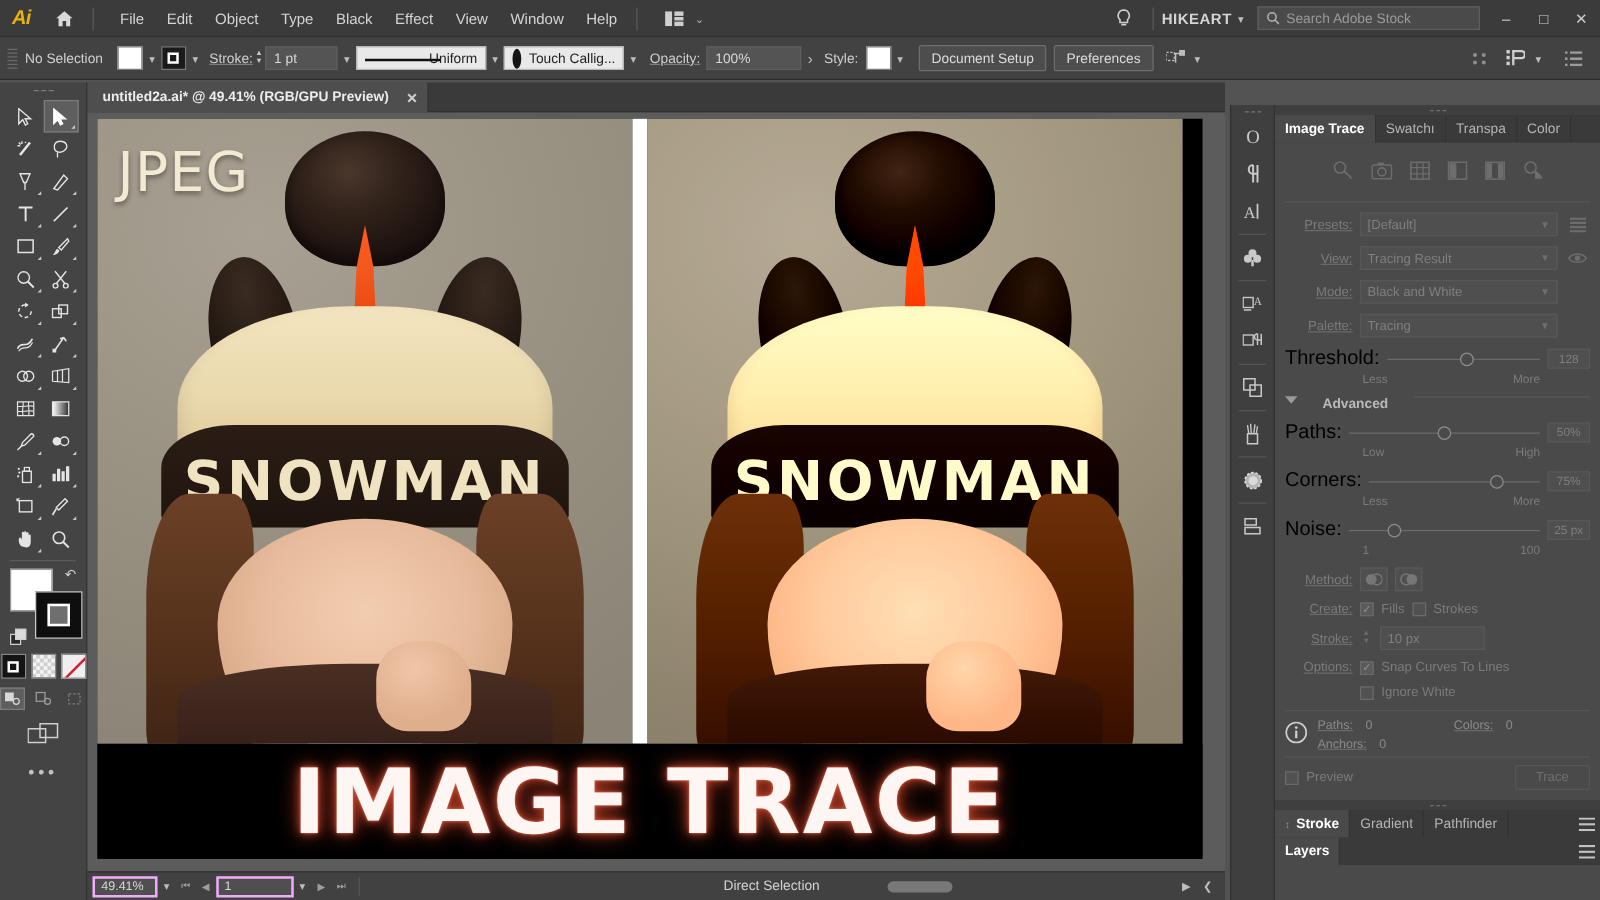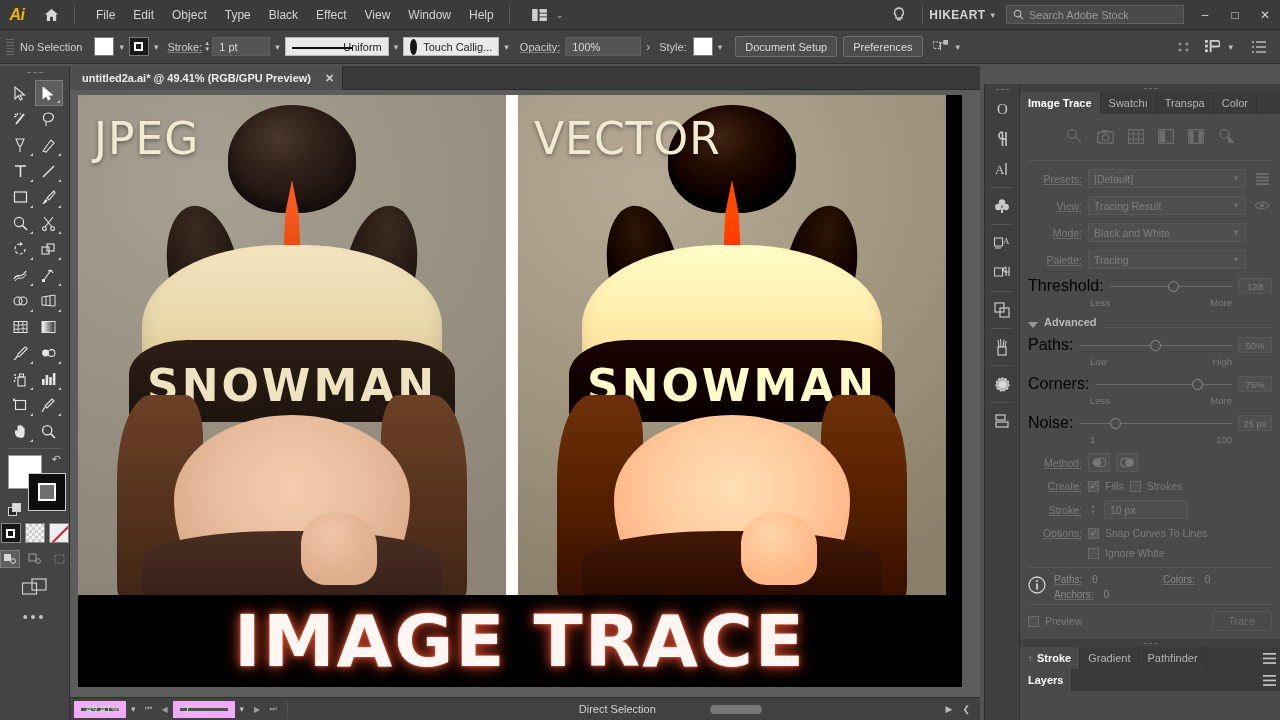--- a/index.html
+++ b/index.html
@@ -242,22 +242,22 @@
     display:flex; align-items:center; justify-content:center; }
   .scroll-v .arr.up { top:0; } .scroll-v .arr.dn { bottom:0; }
 
   
   .statusbar {
     position:absolute; left:70px; bottom:0; width:910px; height:23px;
     background:#414141; border-top:1px solid #2f2f2f; display:flex; align-items:center; gap:0;
     padding-left:4px;
   }
   .sb-field {
-    height:17px; background:#4f4f4f; border:7px solid #f0abfc; color:#d8d8d8; font-size:10px;
-    display:flex; align-items:center; padding:0 5px;font-style:italic;
+    height:17px; background:#4f4f4f; border:2px solid #f0abfc; color:#d8d8d8; font-size:10px;
+    display:flex; align-items:center; padding:0 5px;
   }
   .sb-btn { width:16px; height:17px; display:flex; align-items:center; justify-content:center; color:#9d9d9d; font-size:8px; }
   .sb-sep { width:1px; height:15px; background:#535353; margin:0 6px; }
   .sb-status { color:#d2d2d2; font-size:11px; }
   .sb-hthumb { position:absolute; left:640px; width:52px; height:9px; background:#787878; border-radius:5px; }
 
   
   .icondock {
     position:absolute; top:84px; right:260px; width:36px; bottom:0; background:#3f3f3f;
     border-left:1px solid #303030; border-right:1px solid #303030;
@@ -301,21 +301,21 @@
   .knob {
     position:absolute; top:-5px; width:11px; height:11px; border-radius:50%;
     background:#4a4a4a; border:1.5px solid #8d8d8d;
   }
   .numbox {
     width:34px; height:16px; background:#4f4f4f; border:1px solid #585858; color:#7f7f7f;
     font-size:9.5px; display:flex; align-items:center; justify-content:center; flex:none;
   }
   .ends { display:flex; justify-content:space-between; color:#7b7b7b; font-size:9.5px;
     margin: 2px 40px 8px 62px; }
-  .adv-head { display:flex; align-items:flex-end; gap:6px; margin: 2px 0 8px 0; }
+  .adv-head { display:flex; align-items:flex-start; gap:20px; margin: 2px 0 8px 0; }
   .adv-head .tri { width:0;height:0;border-left:5px solid transparent;border-right:5px solid transparent;border-top:6px solid #9a9a9a; }
   .adv-head .txt { color:#b9b9b9; font-size:11px; font-weight:bold; }
   .adv-head .ln { flex:1; height:1px; background:#585858; }
   .chk { width:11px; height:11px; border:1px solid #6a6a6a; background:#515151; display:inline-flex;
     align-items:center; justify-content:center; color:#8e8e8e; font-size:9px; flex:none; }
   .chk.on { background:#5a5a5a; }
   .inline { color:#7b7b7b; font-size:10.5px; }
   .method-btn { width:22px; height:19px; border:1px solid #5a5a5a; background:#4f4f4f;
     display:flex; align-items:center; justify-content:center; color:#767676; }
   .info-row { display:flex; align-items:center; gap:8px; padding: 6px 0 4px 0; border-top:1px solid #565656; margin-top:2px; }
@@ -771,21 +771,20 @@
           <div class="face">
             <div class="brow l"></div>
               <div class="brow r"></div>
             <div class="eye l"></div>
               <div class="eye r"></div>
             <div class="mouth"></div>
           </div>
           <div class="shoulders"></div>
           <div class="hand"></div>
         </div>
-        <div class="overlay-label">VECTOR</div>
       </div>
 
       <div class="title-band">
         <span class="tt">IMAGE TRACE</span>
       </div>
     </div>
   </div>
 
   <div class="scroll-v">
     <div class="arr up">▲</div>

